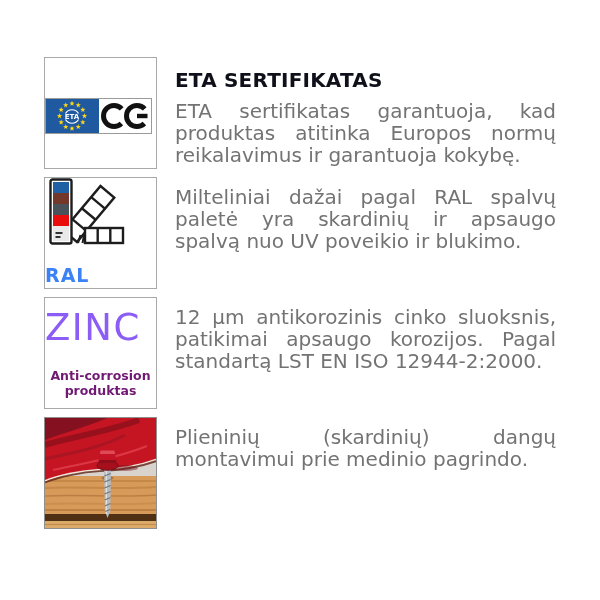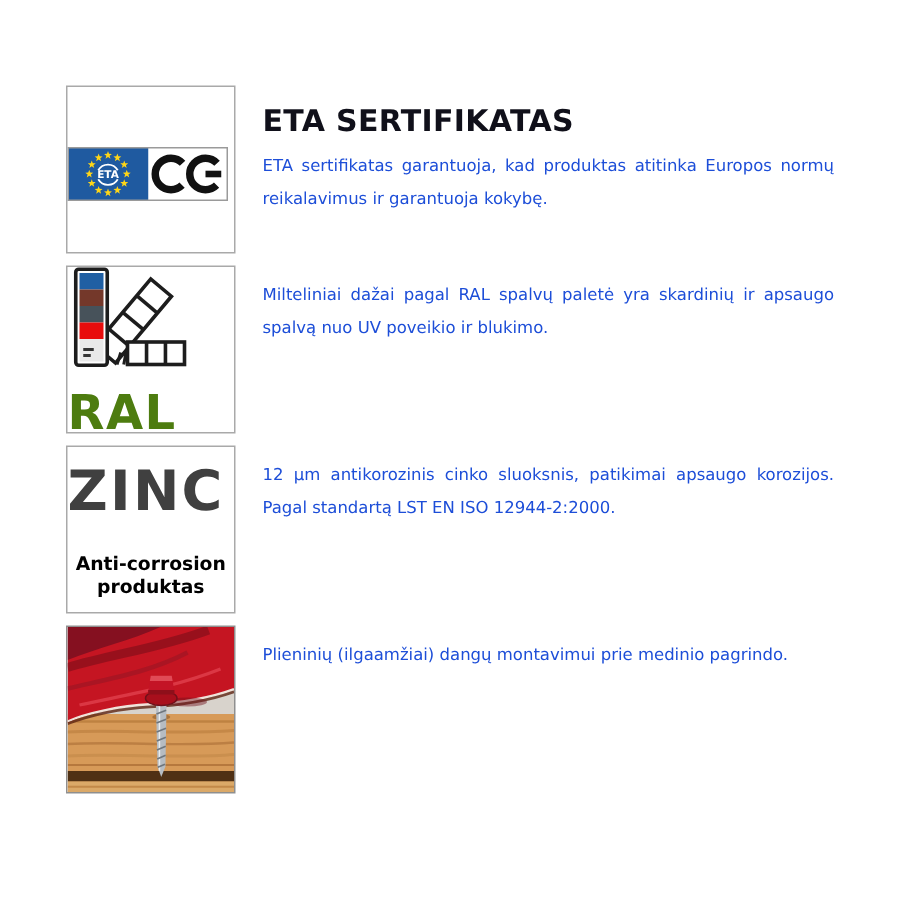--- a/index.html
+++ b/index.html
@@ -21,37 +21,37 @@
   }
   .icon-box.photo{padding:0;border-color:#8f8f8f;}
   .text-col{margin-left:18px;width:390px;}
   .sec-title{
     margin:12px 0 0 0;
     font-size:20px;font-weight:bold;color:#10101a;
     letter-spacing:.2px;line-height:22px;white-space:nowrap;
   }
   .sec-body{
     margin:9px 0 0 0;
-    font-size:11px;line-height:22px;color:#1d4ed8;
+    font-size:20px;line-height:22px;color:#737373;
     text-align:justify;
   }
   
   .ecert{margin-top:6px;}
   
   .ral-label{
-    font-size:32px;font-weight:bold;color:#4d7c0f;
+    font-size:19px;font-weight:bold;color:#3b82f6;
     letter-spacing:1px;line-height:26px;margin-top:16px;
   }
   
   .zinc-word{
-    font-size:37px;font-weight:bold;color:#404040;
+    font-size:37px;font-weight:normal;color:#8b5cf6;
     letter-spacing:1.5px;line-height:38px;
   }
   .zinc-sub{
-    font-size:12.5px;font-weight:bold;color:#000000;
+    font-size:12.5px;font-weight:bold;color:#701a75;
     line-height:15px;text-align:center;margin-top:21px;
   }
   svg{display:block;}
 </style>
 </head>
 <body>
 
 <div class="page">
   <div class="rows">
 
@@ -195,18 +195,18 @@
               <line x1="60.2" y1="93.5" x2="65" y2="91.5"></line>
             </g>
             <ellipse cx="62.5" cy="47.5" rx="10.5" ry="4.8" fill="#a80f1c" stroke="#70101a" stroke-width="1"></ellipse>
             <path d="M55.5,32.5 L69.5,32.5 L71.5,44.5 L53.5,44.5 Z" fill="#c41426"></path>
             <path d="M55.5,32.5 L69.5,32.5 L70.1,36 L54.9,36 Z" fill="#e04a56"></path>
             <rect x="53.8" y="42" width="17.5" height="3" fill="#8e0f1a"></rect>
           </g>
         </svg>
       </div>
       <div class="text-col">
-        <p class="sec-body">Plieninių (ilgaamžiai) dangų montavimui prie medinio pagrindo.</p>
+        <p class="sec-body">Plieninių (skardinių) dangų montavimui prie medinio pagrindo.</p>
       </div>
     </div>
 
   </div>
 </div>
 
 </body></html>

